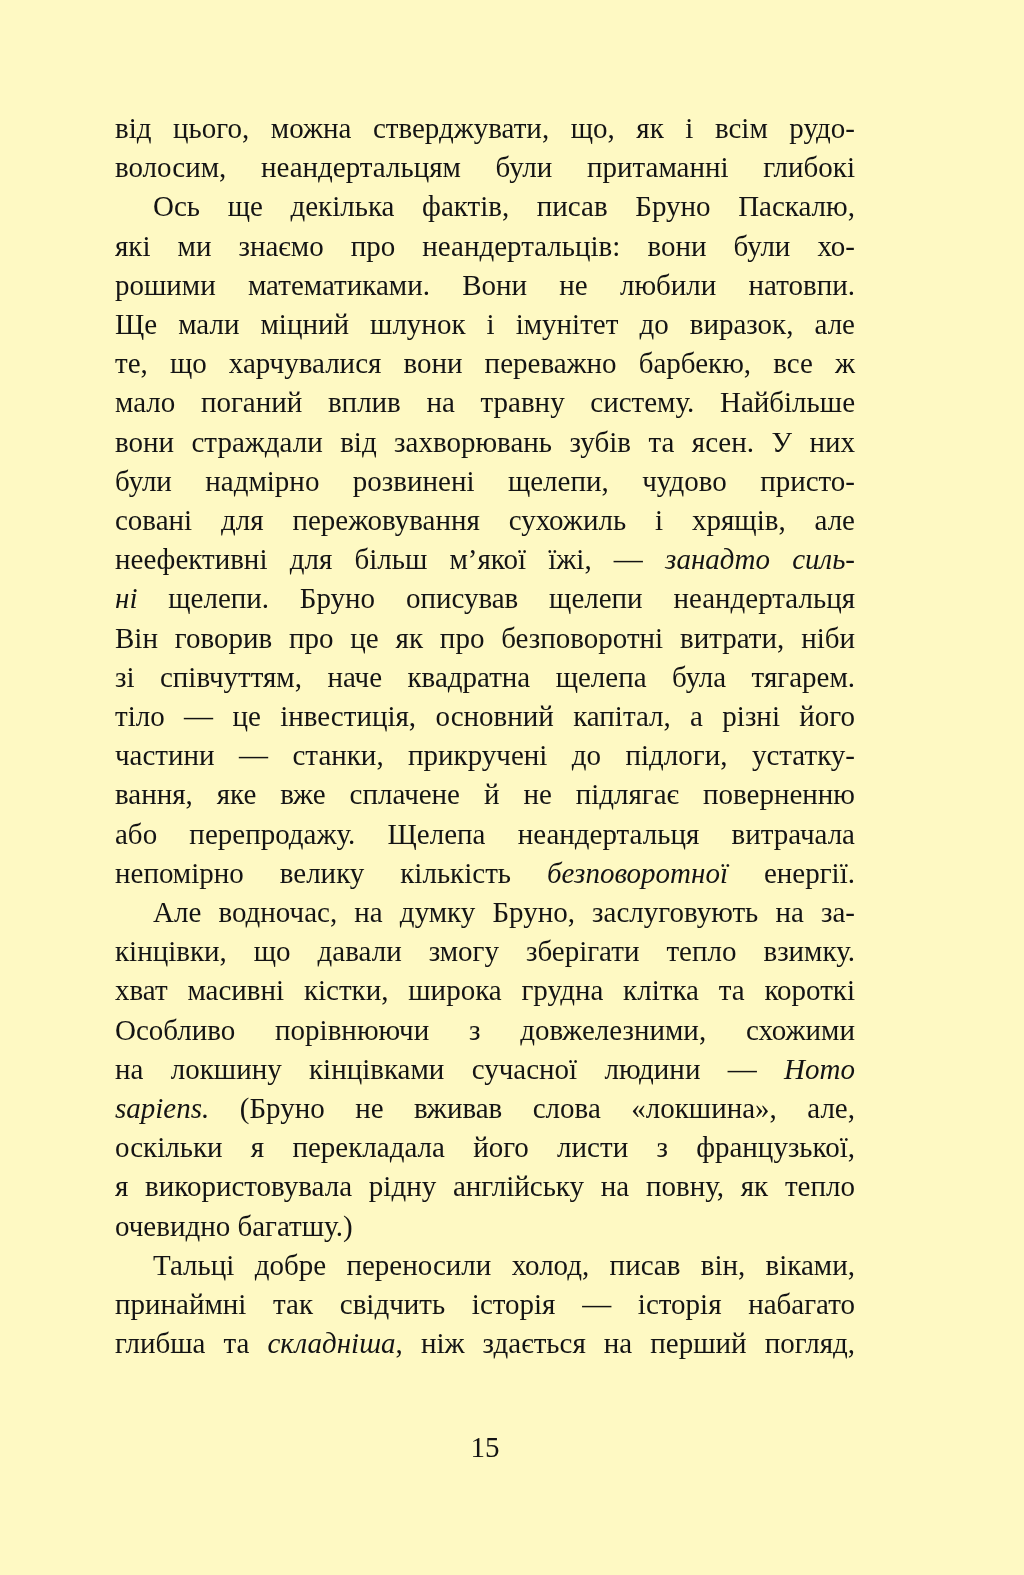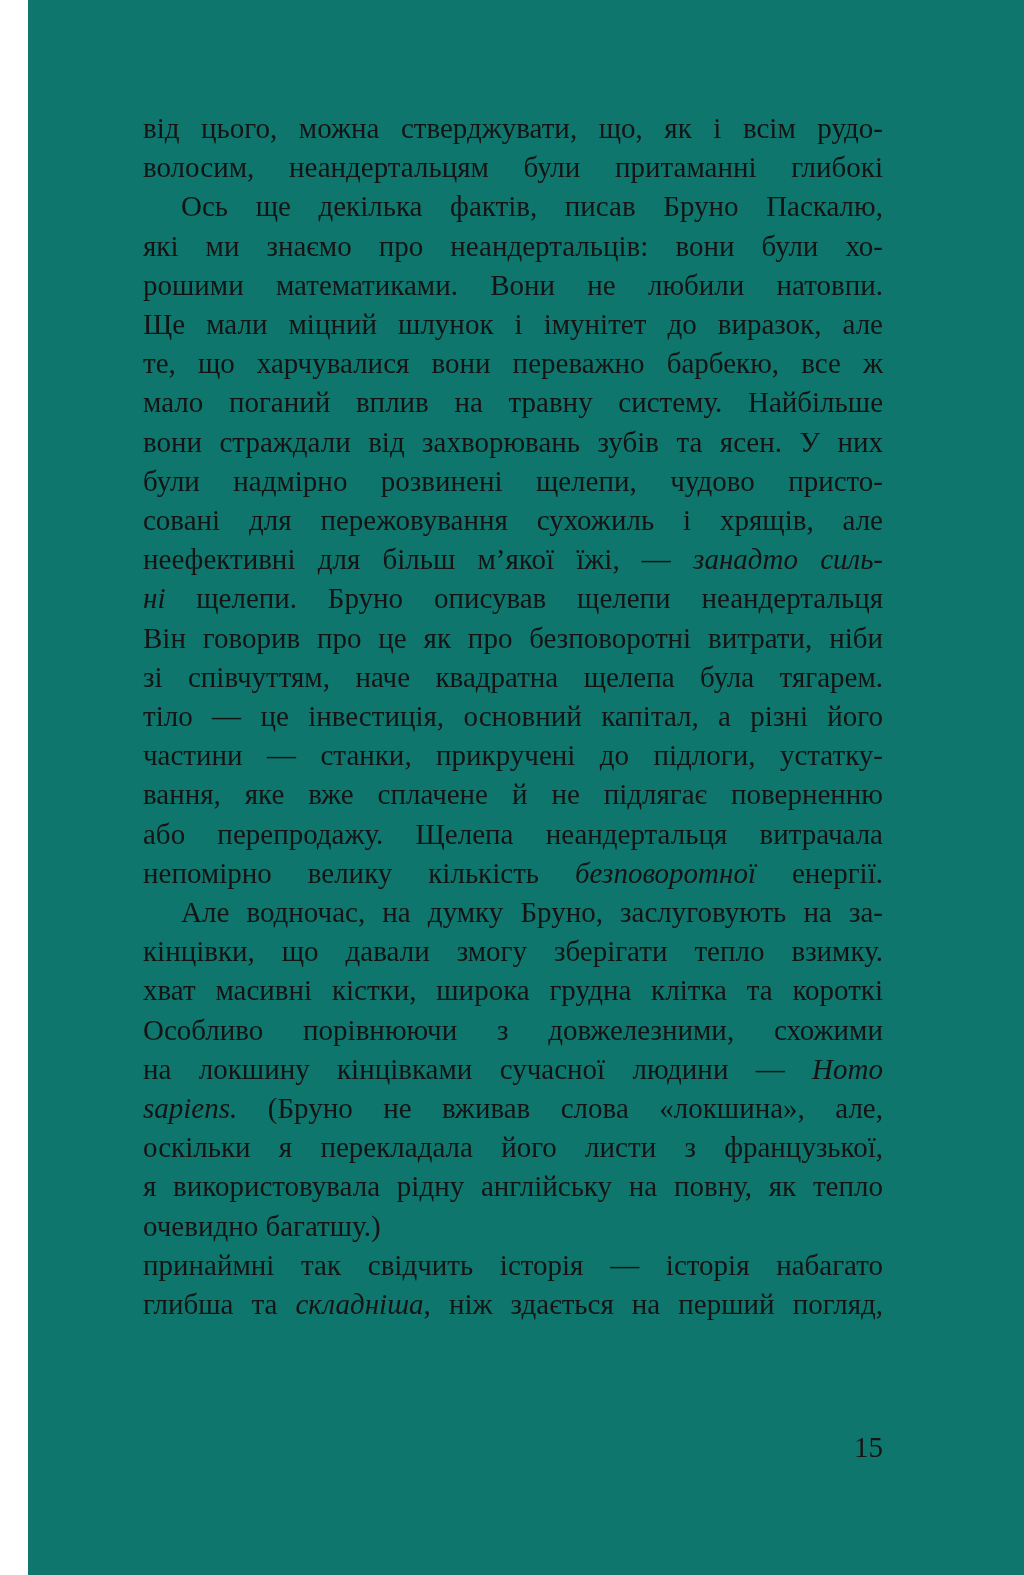--- a/index.html
+++ b/index.html
@@ -10,22 +10,21 @@
     width: 1024px;
     height: 1575px;
     background: #ffffff;
     position: relative;
     font-family: "Liberation Serif", serif;
     color: #141414;
   }
   .page {
     position: absolute;
     inset: 0;
-    background: #0f766e;
-    margin-left: 28px;
+    background: #fef9c3;
   }
   .text-block {
     position: absolute;
     left: 115px;
     top: 109px;
     width: 740px;
   }
   .paragraph {
     margin: 0;
     padding: 0;
@@ -44,21 +43,21 @@
     padding-left: 38px;
   }
   .it {
     font-style: italic;
   }
   .page-number {
     position: absolute;
     left: 115px;
     top: 1430px;
     width: 740px;
-    text-align: right;
+    text-align: center;
     font-size: 29px;
     line-height: 34px;
   }
 </style>
 </head>
 <body>
 
 <div class="page">
   <div class="text-block">
       <div class="paragraph">
@@ -90,18 +89,19 @@
         <div class="line"><span>кінцівки, що давали змогу зберігати тепло взимку.</span></div>
         <div class="line"><span>хват масивні кістки, широка грудна клітка та короткі</span></div>
         <div class="line"><span>Особливо порівнюючи з довжелезними, схожими</span></div>
         <div class="line"><span>на локшину кінцівками сучасної людини — </span><span class="it">Homo</span></div>
         <div class="line"><span class="it">sapiens.</span><span> (Бруно не вживав слова «локшина», але,</span></div>
         <div class="line"><span>оскільки я перекладала його листи з французької,</span></div>
         <div class="line"><span>я використовувала рідну англійську на повну, як тепло</span></div>
         <div class="line end"><span>очевидно багатшу.)</span></div>
       </div>
       <div class="paragraph">
+        <div class="line indent"><span>Тальці добре переносили холод, писав він, віками,</span></div>
         <div class="line"><span>принаймні так свідчить історія — історія набагато</span></div>
         <div class="line"><span>глибша та </span><span class="it">складніша</span><span>, ніж здається на перший погляд,</span></div>
       </div>
     </div>
   <div class="page-number">15</div>
 </div>
 
 </body></html>

